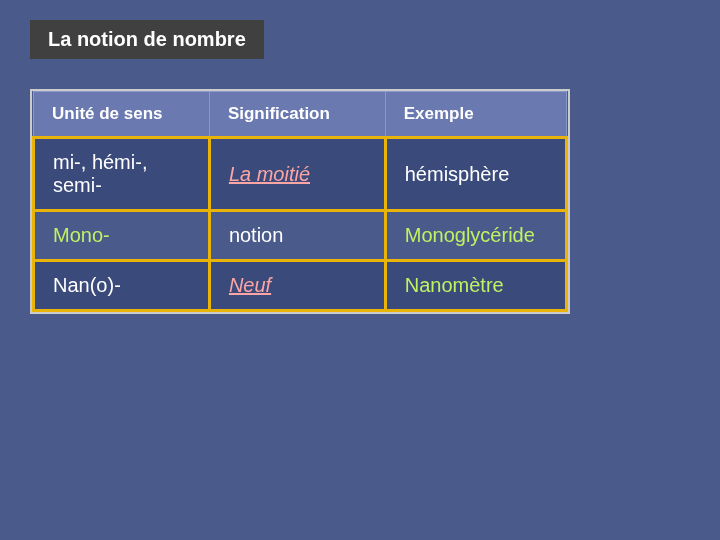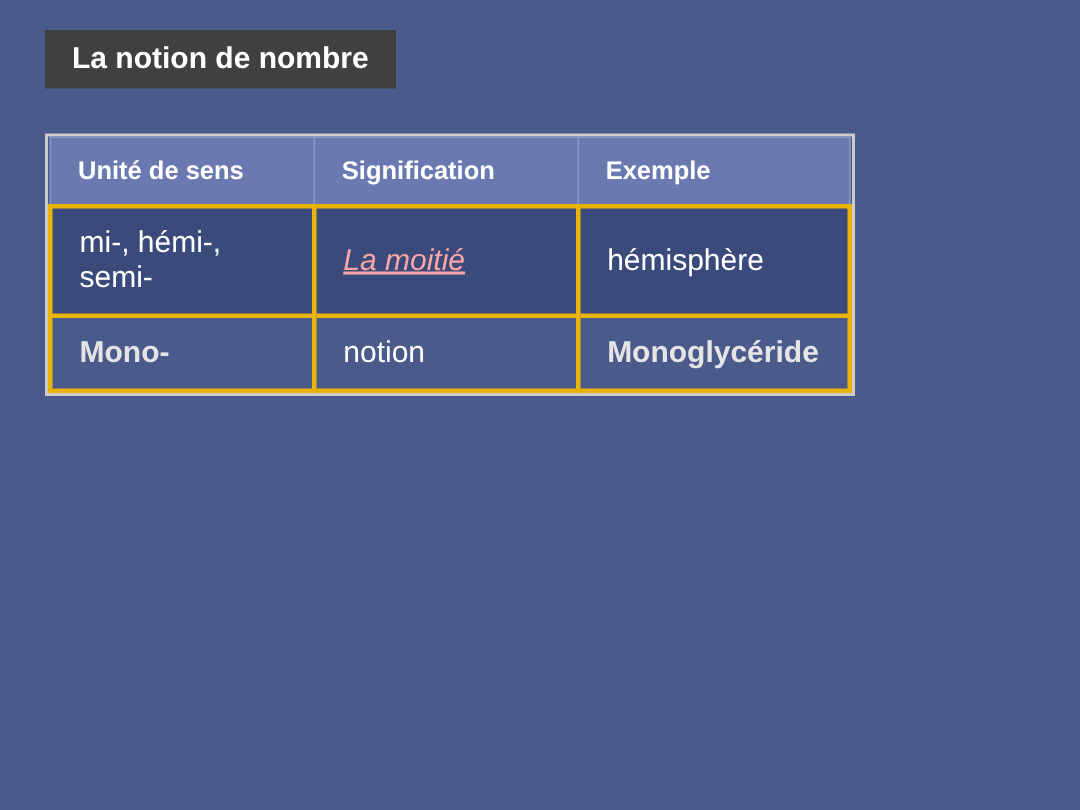--- a/index.html
+++ b/index.html
@@ -86,22 +86,22 @@
     .italic-text {
       font-style: italic;
     }
 
     .yellow-text {
       color: #fca5a5;
       text-decoration: underline;
     }
 
     .yellow-bold {
-      color: #e5e5e5;
-      font-weight: bold;
+      color: #bef264;
+      font-weight: normal;
     }
   </style>
 </head>
 <body>
 
 <div class="title-bar">
   <span>La notion de nombre</span>
 </div>
 
 <div class="table-wrapper">
@@ -117,15 +117,20 @@
     <tr>
           <td>mi-, hémi-, semi-</td>
           <td><span class="yellow-text italic-text">La moitié</span></td>
           <td>hémisphère</td>
         </tr>
         <tr>
           <td><span class="yellow-bold">Mono-</span></td>
           <td>notion</td>
           <td><span class="yellow-bold">Monoglycéride</span></td>
         </tr>
+        <tr>
+          <td>Nan(o)-</td>
+          <td><span class="yellow-text italic-text">Neuf</span></td>
+          <td><span class="yellow-bold">Nanomètre</span></td>
+        </tr>
       </tbody>
   </table>
 </div>
 
 </body></html>

